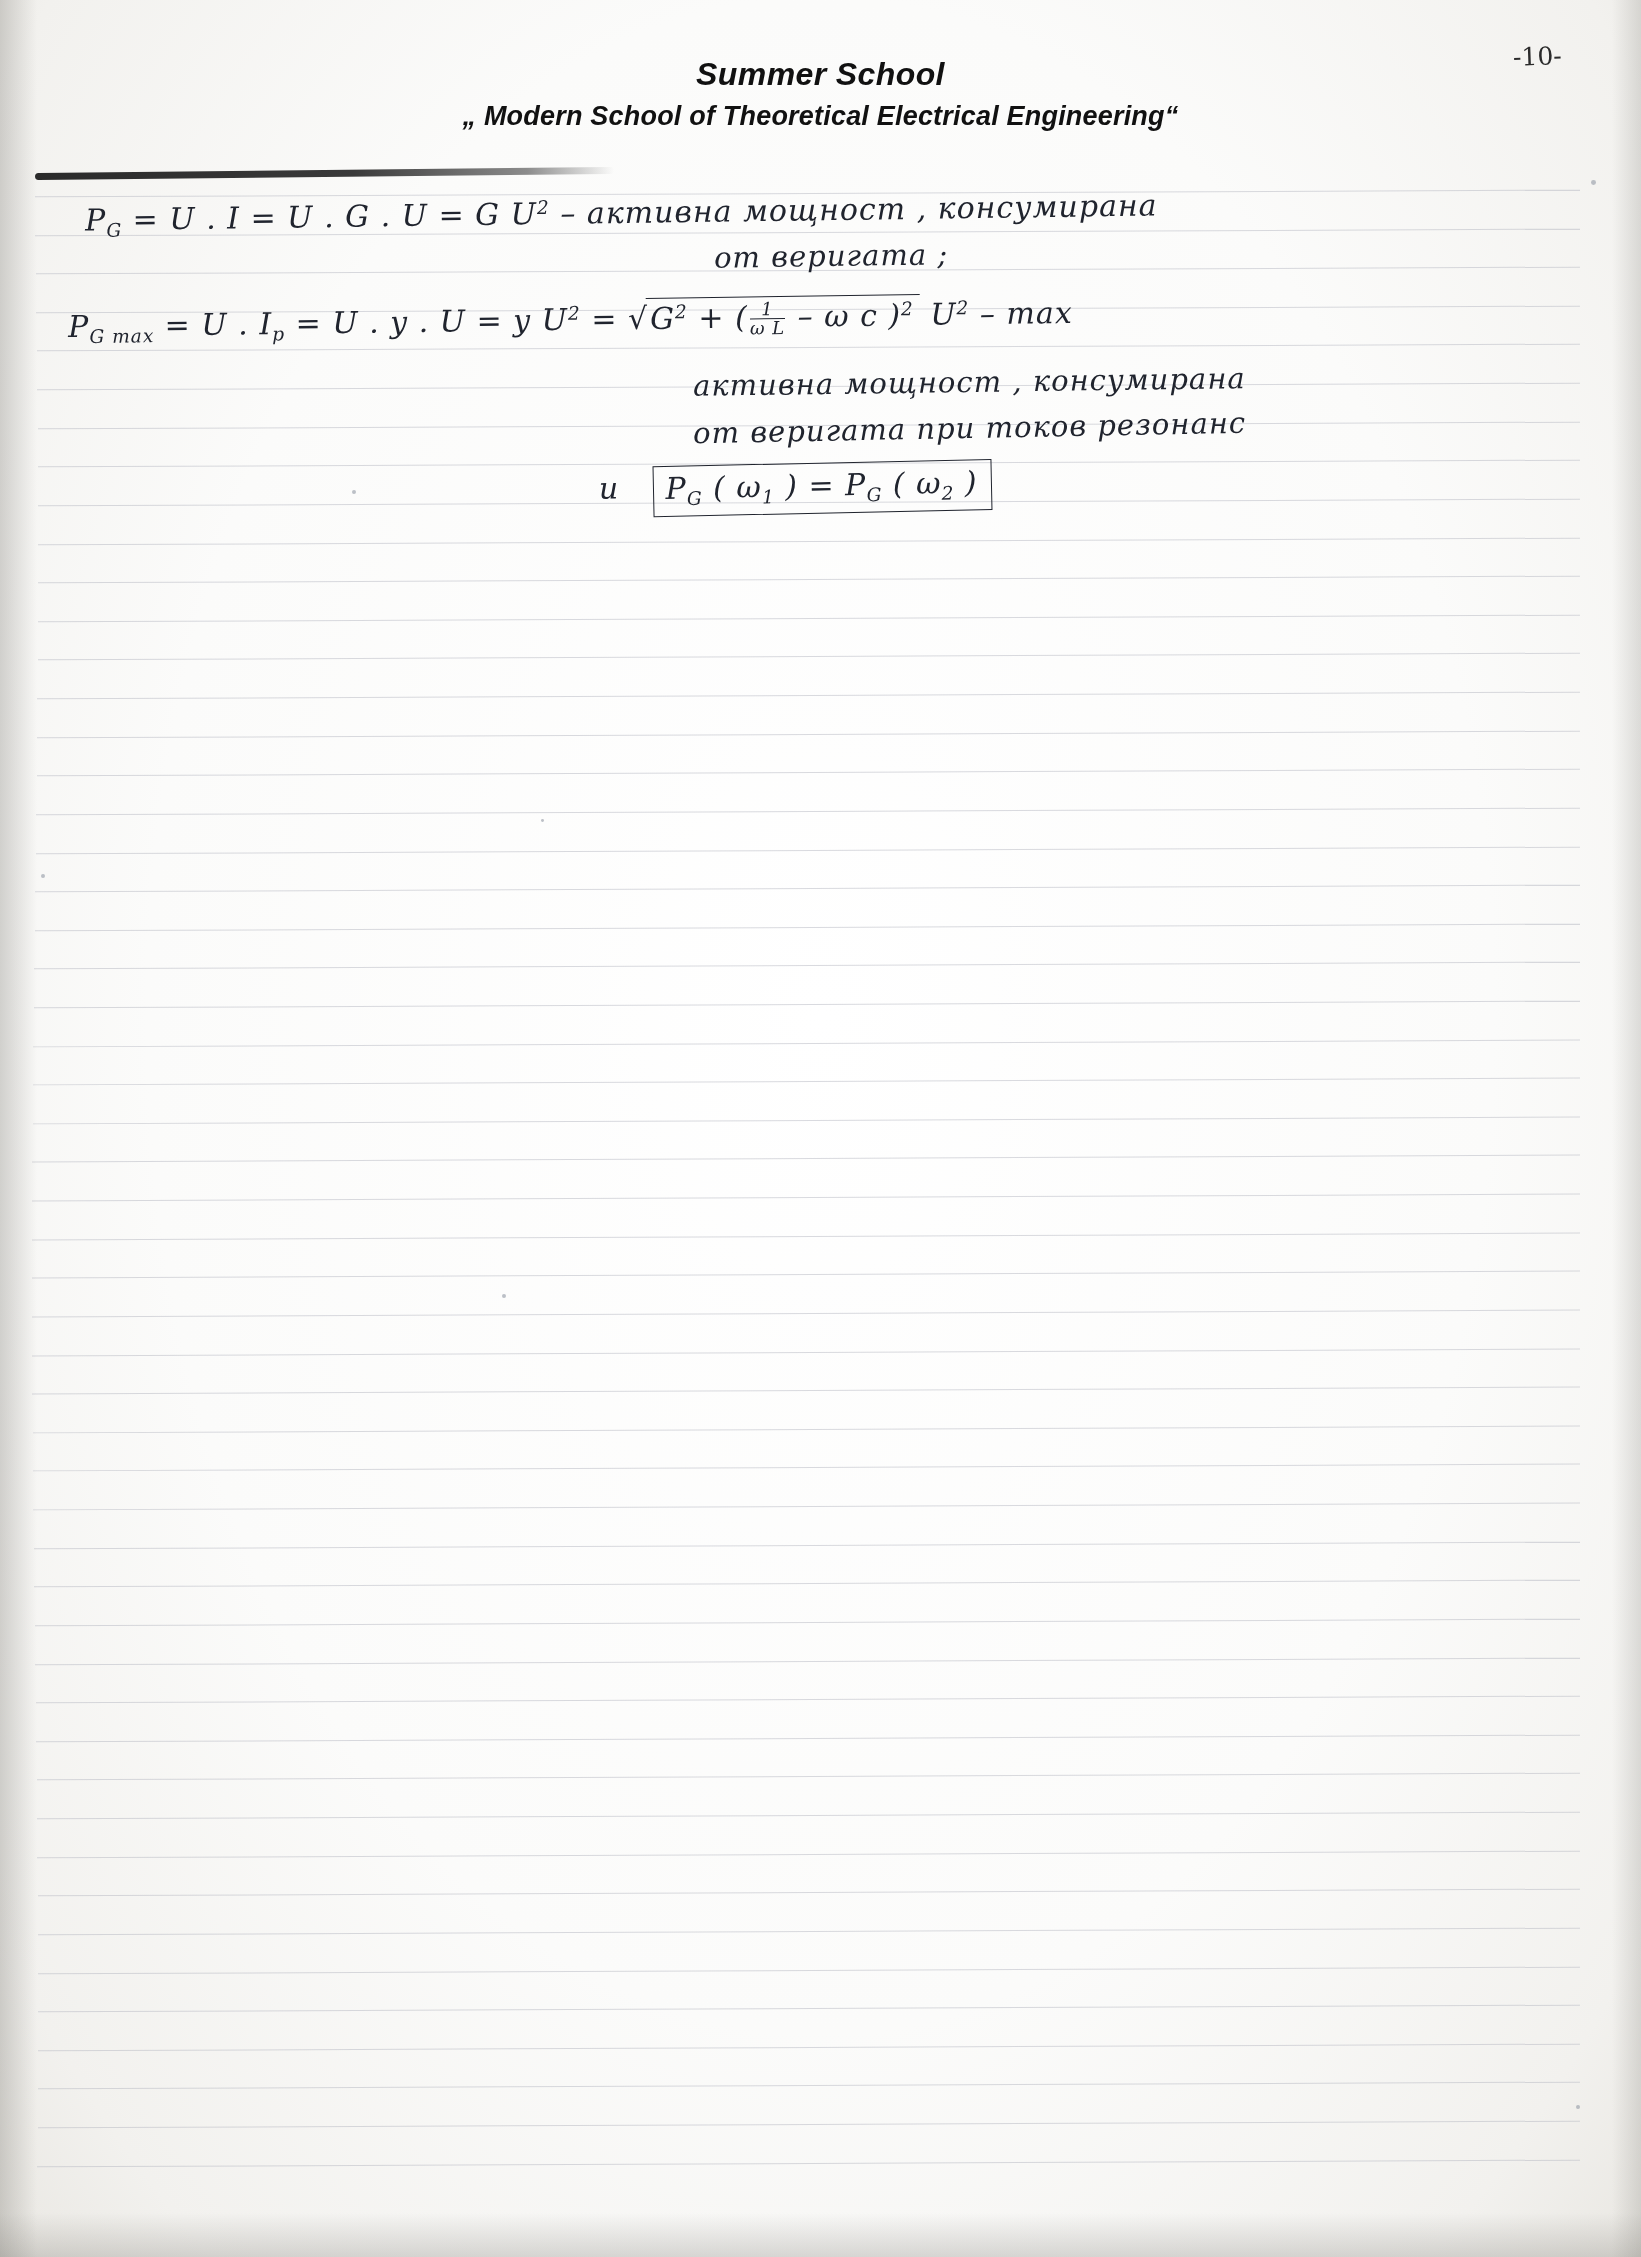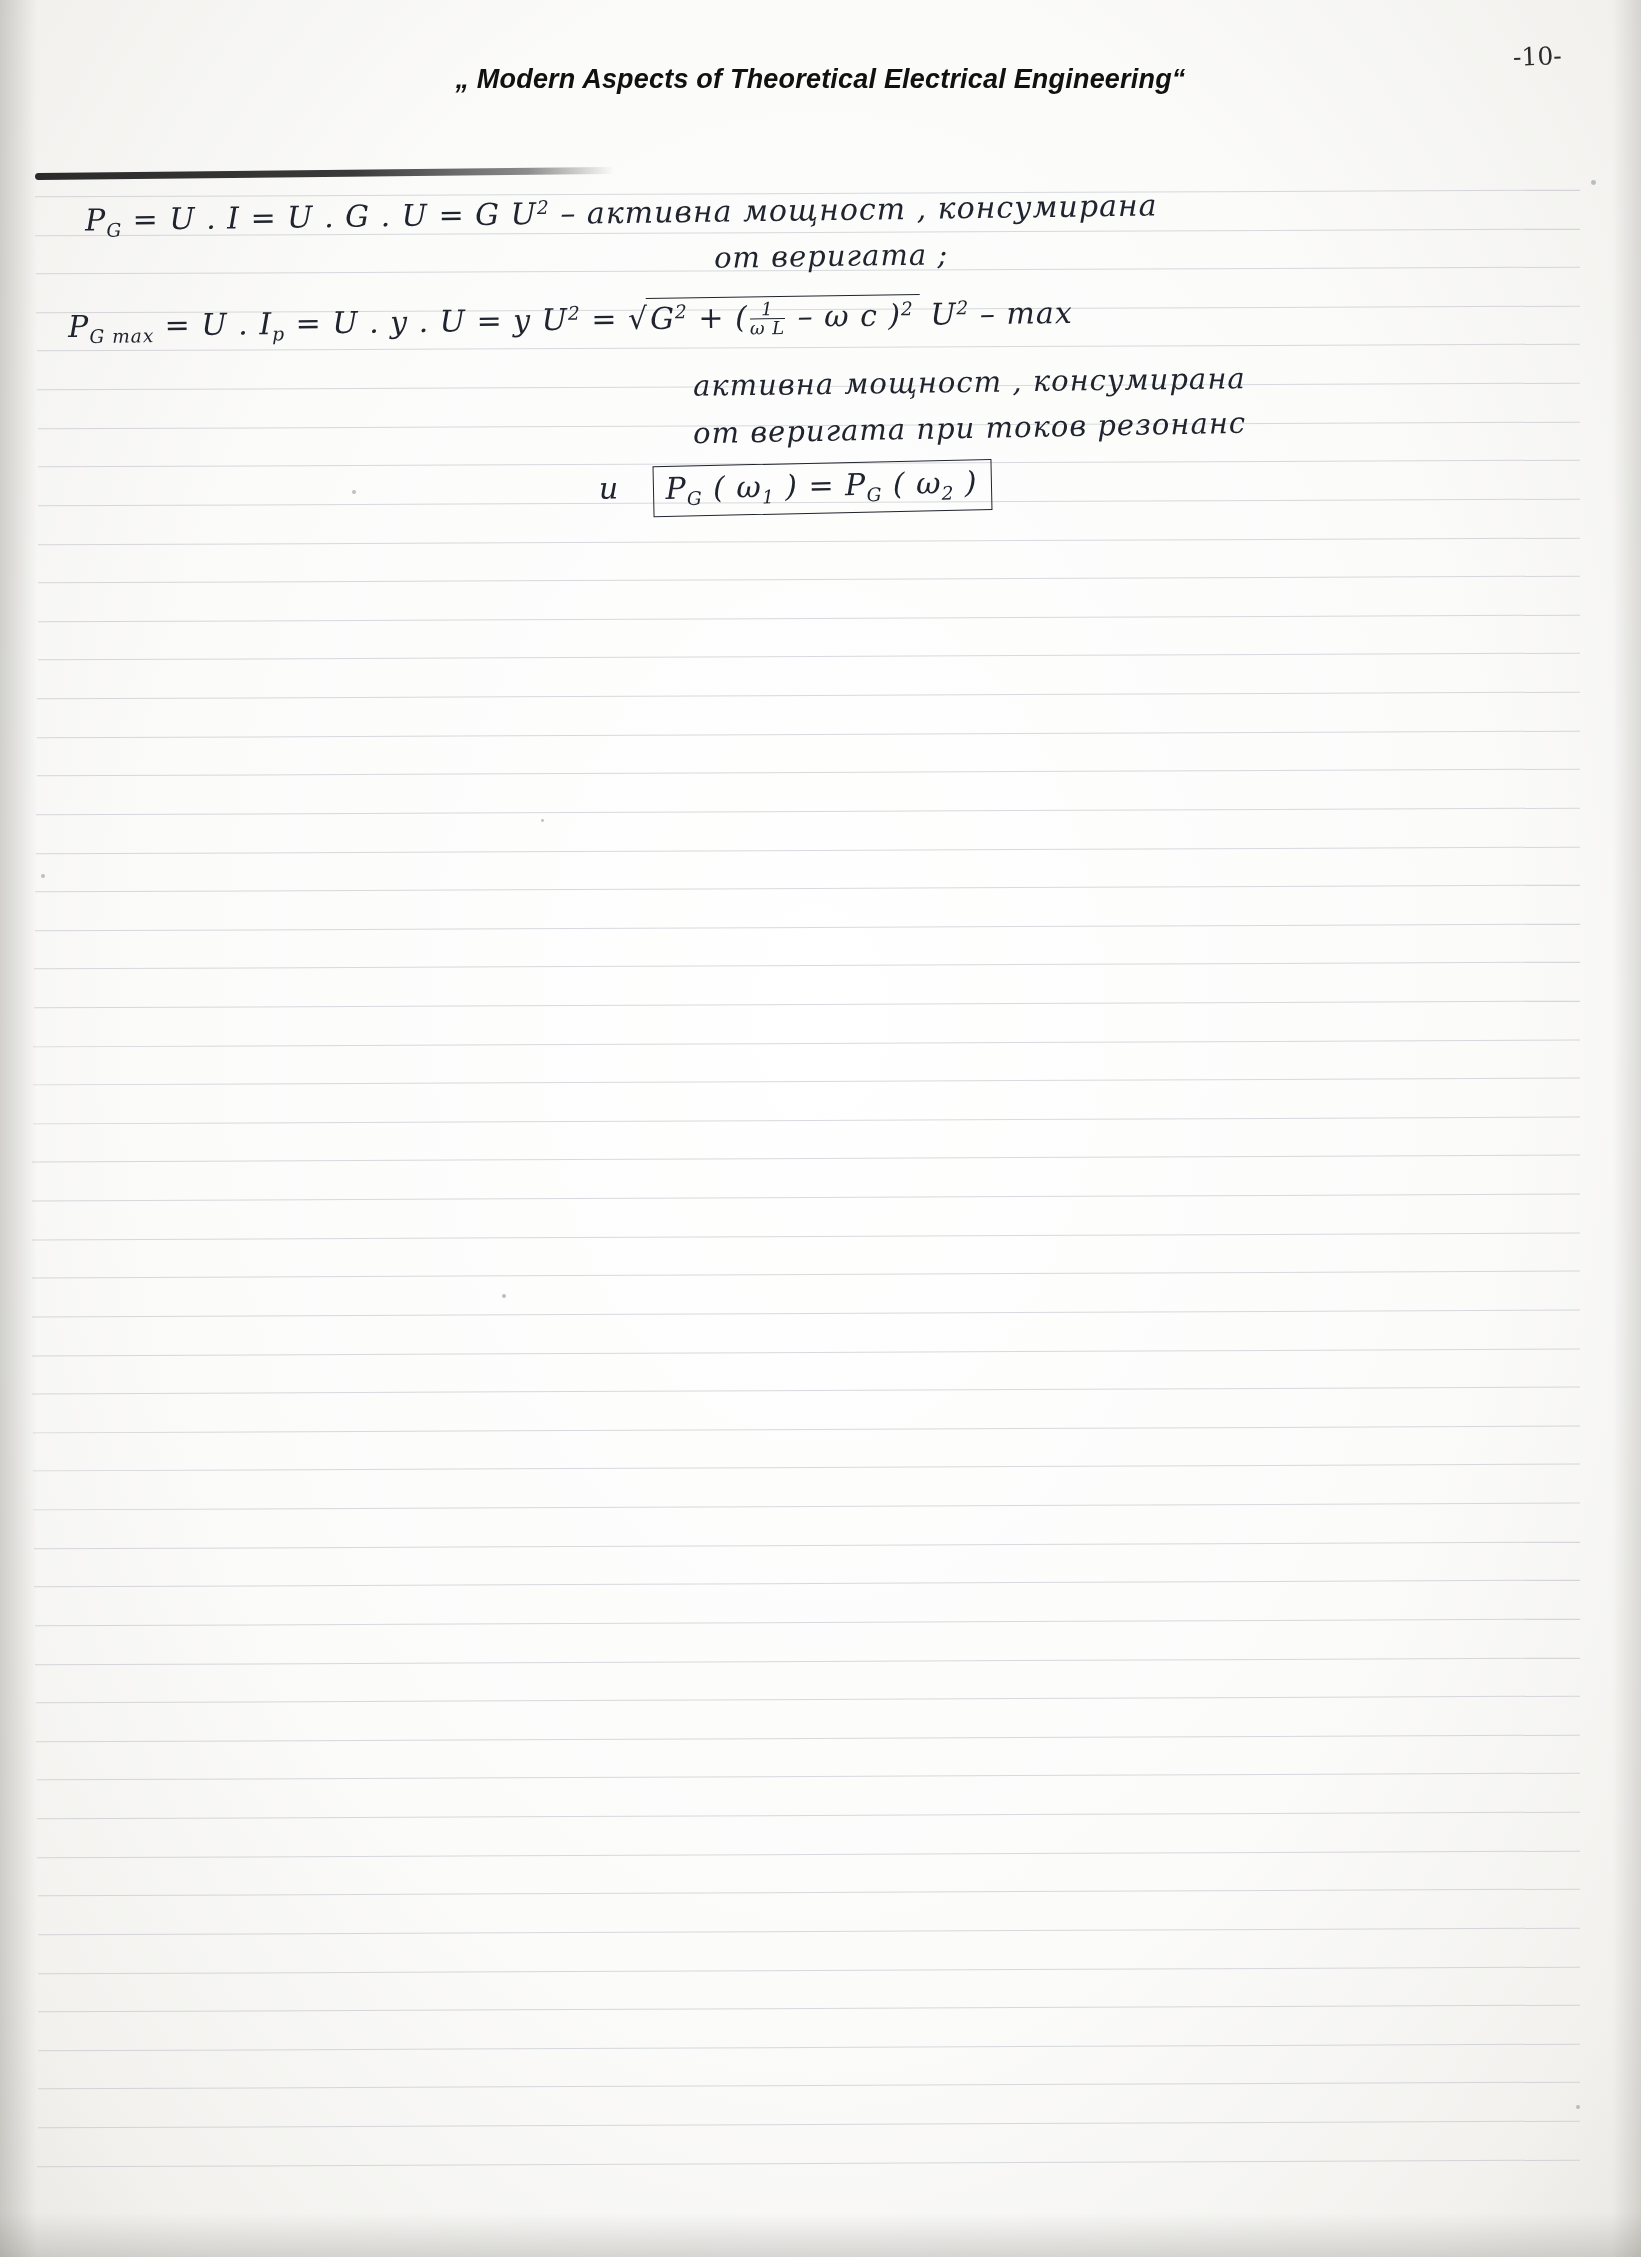--- a/index.html
+++ b/index.html
@@ -219,21 +219,22 @@
       <div class="rule" style="top: 1844px; left: 8.7px; width: 1542px; background: rgb(185, 188, 196); transform: rotate(-0.25deg);"></div>
       <div class="rule" style="top: 1883px; left: 8.7px; width: 1542px; background: rgb(185, 188, 196); transform: rotate(-0.25deg);"></div>
       <div class="rule" style="top: 1921px; left: 8.7px; width: 1542px; background: rgb(185, 188, 196); transform: rotate(-0.25deg);"></div>
       <div class="rule" style="top: 1960px; left: 8.7px; width: 1542px; background: rgb(185, 188, 196); transform: rotate(-0.25deg);"></div>
       <div class="rule" style="top: 1999px; left: 7.7px; width: 1543px; background: rgb(185, 188, 196); transform: rotate(-0.25deg);"></div>
     </div>
 
   <div class="page-number">-10-</div>
 
   <div class="header">
-    <div class="line2">„ Modern Aspects of  Theoretical Electrical Engineering“</div>
+    <div class="line1">Summer School</div>
+    <div class="line2">„ Modern School of  Theoretical Electrical Engineering“</div>
   </div>
 
   <div class="thick-underline"></div>
 
   <div class="hand hw-line tilt1" style="left:85px; top:195px; font-size:30px;">
     <span>P</span><span class="sub">G</span><span> = U . I  =  U . G . U  =  G U</span><span class="sup">2</span><span> – активна   мощност ,  консумирана</span>
   </div>
 
   <div class="hand hw-line tilt1" style="left:714px; top:239px; font-size:29px;">
     <span>от  веригата ;</span>

